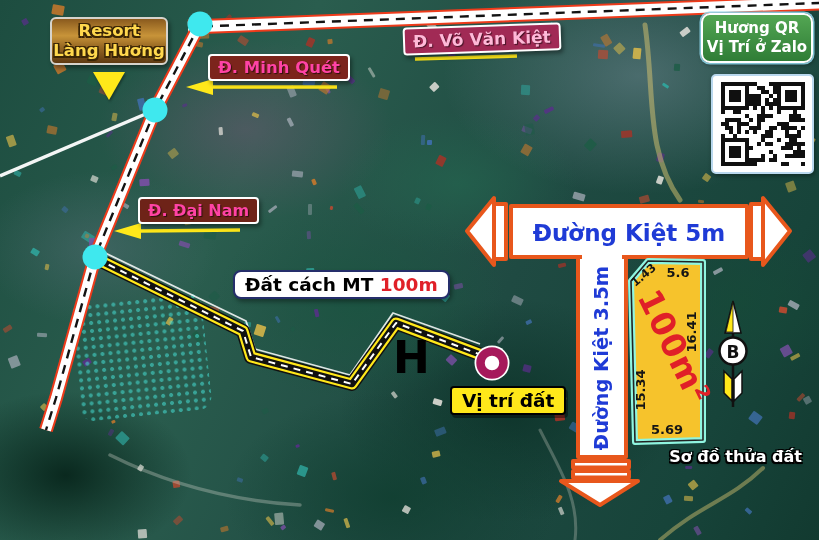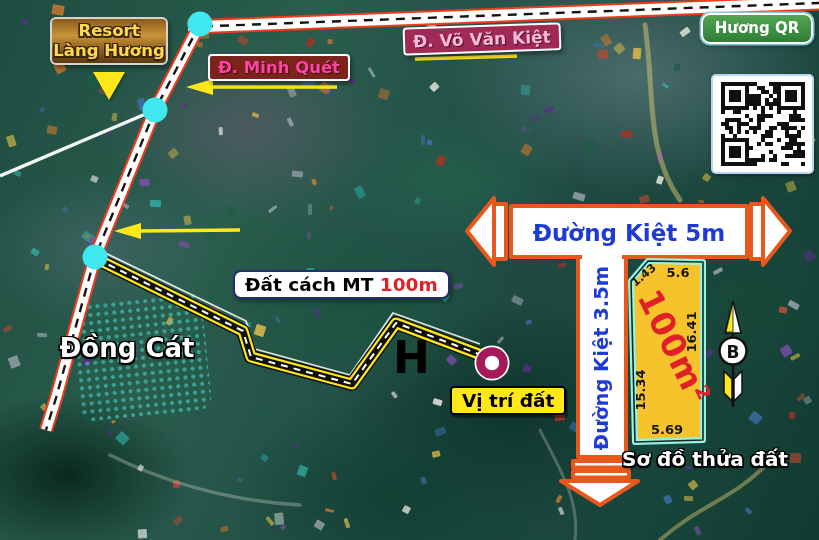--- a/index.html
+++ b/index.html
@@ -66,21 +66,21 @@
   .minhmang{left:208px;top:54px;background:#7c241c;}
   .vvk{left:403px;top:25px;background:#a12a55;color:#ffb9d8;transform:rotate(-2deg);font-size:17px;}
   .dainam{left:138px;top:197px;background:#6e2318;font-size:16px;}
   .datcach{left:233px;top:270px;padding:2px 10px;background:#fff;border:2.5px solid #252e6b;border-radius:8px;
       font-size:18.5px;color:#000;box-shadow:2px 3px 4px rgba(0,0,0,.35);}
   .datcach .red{color:var(--area-red);}
   .kqh{left:48px;top:335px;width:158px;text-align:center;color:#fff;font-size:26px;line-height:27px;}
   .hmark{left:393px;top:336px;color:#000;font-size:44px;font-weight:900;line-height:1;}
   .vitri{left:450px;top:386px;padding:2px 10px;background:var(--path-yellow);border:2.5px solid #000;
       border-radius:4px;font-size:18.5px;color:#000;box-shadow:2px 3px 0 rgba(0,0,0,.4);}
-  .sodo{left:622px;top:447px;width:180px;text-align:left;color:#fff;font-size:20px;}
+  .sodo{left:622px;top:447px;width:180px;text-align:right;color:#fff;font-size:16px;}
   .qr-title{left:701px;top:13px;width:108px;padding:4px 0;text-align:center;color:#fff;font-size:15px;
       line-height:19px;font-weight:700;border:2.5px solid #fff;border-radius:9px;
       background:linear-gradient(180deg,#53a653,#2f7d36);
       box-shadow:0 0 0 1.5px rgba(140,210,230,.9),1px 2px 4px rgba(0,0,0,.4);}
   .qr-box{left:711px;top:74px;width:99px;height:96px;background:#fff;border:2px solid #b9d8ee;border-radius:5px;
       display:flex;align-items:center;justify-content:center;box-shadow:1px 2px 4px rgba(0,0,0,.35);}
 </style>
 </head>
 <body>
 
@@ -364,38 +364,39 @@
   </svg>
 
   <div class="lbl resort">
     <div>Resort</div>
     <div>Làng Hương</div>
   </div>
   <div class="tri"></div>
 
   <div class="lbl roadtag minhmang">Đ. Minh Quét</div>
   <div class="lbl roadtag vvk">Đ. Võ Văn Kiệt</div>
+  <div class="lbl roadtag dainam">Đ. Đại Nam</div>
 
   <div class="lbl datcach">
     <span>Đất cách MT</span>
     <span class="red">100m</span>
   </div>
 
   <div class="lbl kqh outline-b">
-    <div>Đồng Cát</div>
   </div>
 
   <div class="lbl hmark">H</div>
 
   <div class="lbl vitri">Vị trí đất</div>
 
   <div class="lbl sodo outline-b">Sơ đồ thửa đất</div>
 
   <div class="lbl qr-title">
     <div>Hương QR</div>
+    <div>Vị Trí ở Zalo</div>
   </div>
   <div class="lbl qr-box">
     <svg id="qr" width="84" height="84" viewBox="0 0 21 21" shape-rendering="crispEdges">
         <rect x="0" y="0" width="1" height="1" fill="#101010"></rect>
         <rect x="1" y="0" width="1" height="1" fill="#101010"></rect>
         <rect x="2" y="0" width="1" height="1" fill="#101010"></rect>
         <rect x="3" y="0" width="1" height="1" fill="#101010"></rect>
         <rect x="4" y="0" width="1" height="1" fill="#101010"></rect>
         <rect x="5" y="0" width="1" height="1" fill="#101010"></rect>
         <rect x="6" y="0" width="1" height="1" fill="#101010"></rect>

